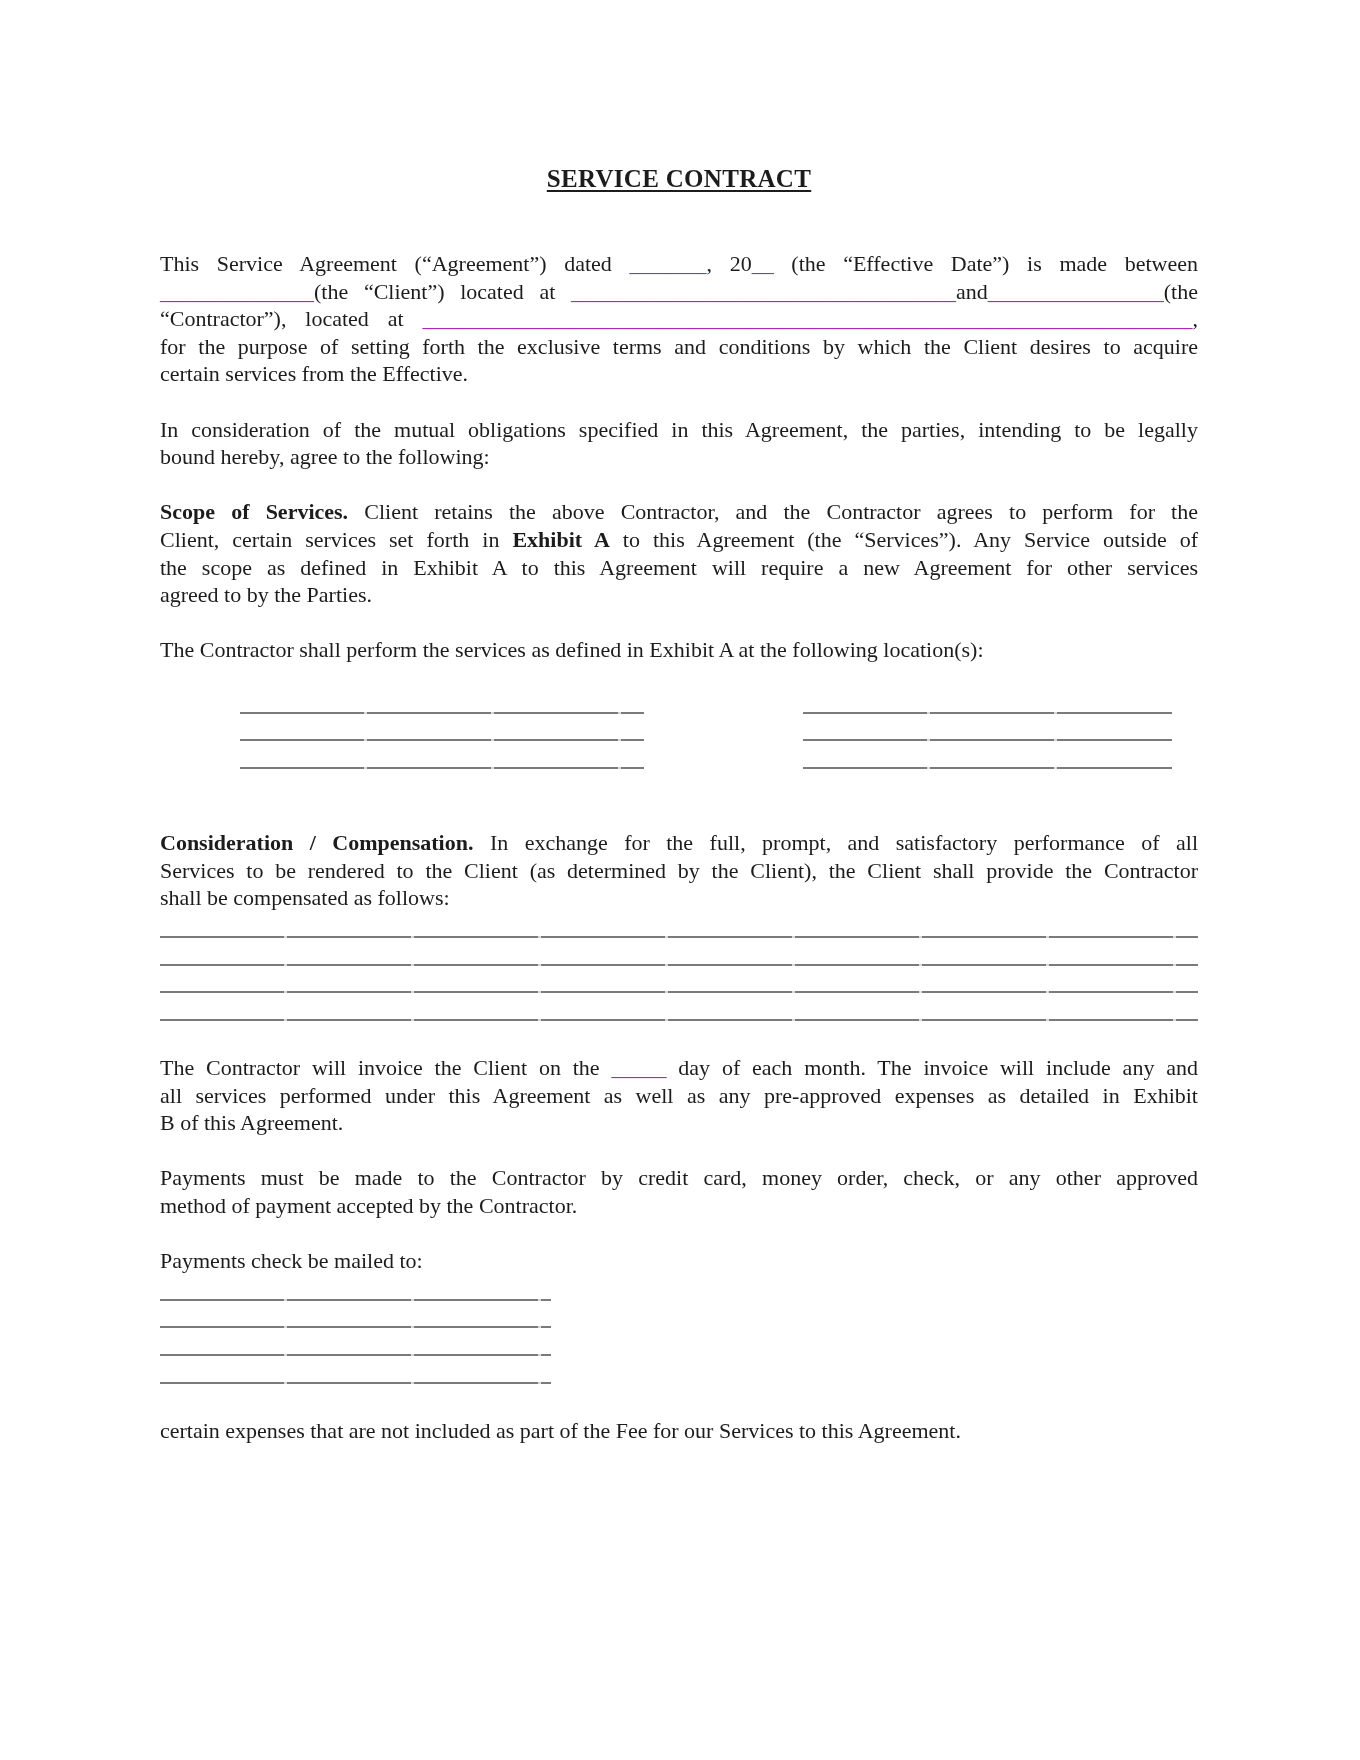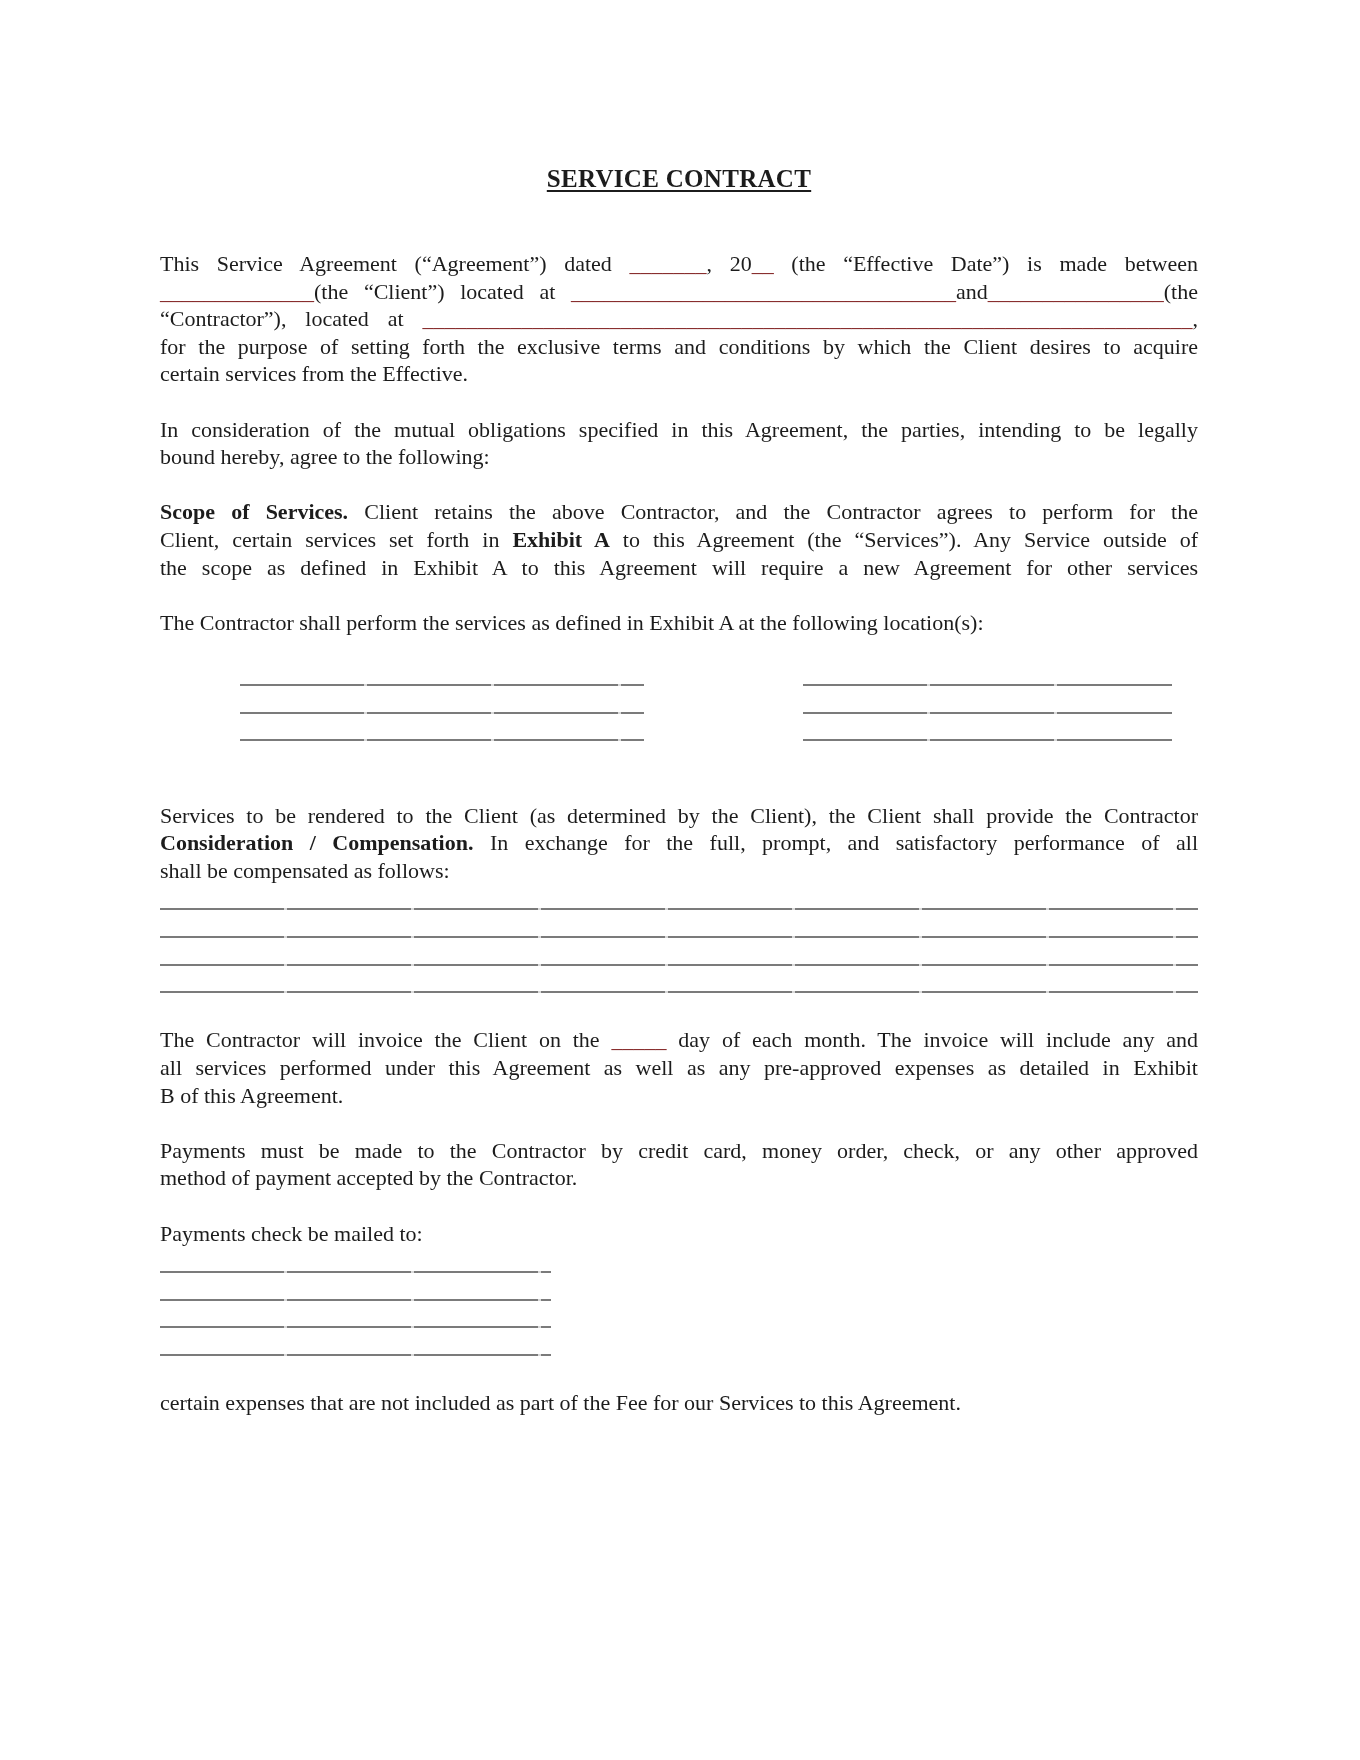--- a/index.html
+++ b/index.html
@@ -27,21 +27,21 @@
     text-decoration: underline;
     text-decoration-thickness: 2px;
     text-underline-offset: 3px;
     letter-spacing: 0.3px;
   }
   .para { margin: 0 0 27.6px 0; }
   .para.tight { margin-bottom: 0; }
   .line { text-align: justify; text-align-last: justify; }
   .line.last { text-align-last: left; }
   .b { font-weight: bold; margin-top: 26px; }
-  .u { color: #7f1d1d; }
+  .u { color: #a21caf; }
   .rules { margin: 4px 0 27.6px 0; }
   .rules.gap-two { margin-bottom: 55px; }
   .rule-row { position: relative; height: 27.6px; }
   .rule {
     position: absolute;
     top: 20px;
     height: 2px;
     background: repeating-linear-gradient(90deg,
       #7b7b7b 0px, #7b7b7b 124px,
       #d9d9d9 124px, #d9d9d9 127px);
@@ -65,41 +65,42 @@
         <div class="line last"><span class="">certain services from the Effective.</span></div>
       </div>
       <div class="para">
         <div class="line"><span class="">In consideration of the mutual obligations specified in this Agreement, the parties, intending to be legally</span></div>
         <div class="line last"><span class="">bound hereby, agree to the following:</span></div>
       </div>
       <div class="para">
         <div class="line"><span class="b">Scope of Services.</span><span class=""> Client retains the above Contractor, and the Contractor agrees to perform for the</span></div>
         <div class="line"><span class="">Client, certain services set forth in </span><span class="b">Exhibit A</span><span class=""> to this Agreement (the “Services”). Any Service outside of</span></div>
         <div class="line"><span class="">the scope as defined in Exhibit A to this Agreement will require a new Agreement for other services</span></div>
+        <div class="line last"><span class="">agreed to by the Parties.</span></div>
       </div>
       <div class="para">
         <div class="line last"><span class="">The Contractor shall perform the services as defined in Exhibit A at the following location(s):</span></div>
       </div>
       <div class="rules two-col gap-two">
         <div class="rule-row">
           <div class="rule left"></div>
           <div class="rule right"></div>
         </div>
         <div class="rule-row">
           <div class="rule left"></div>
           <div class="rule right"></div>
         </div>
         <div class="rule-row">
           <div class="rule left"></div>
           <div class="rule right"></div>
         </div>
       </div>
       <div class="para tight">
+        <div class="line"><span class="b">Consideration / Compensation.</span><span class=""> In exchange for the full, prompt, and satisfactory performance of all</span></div>
         <div class="line"><span class="">Services to be rendered to the Client (as determined by the Client), the Client shall provide the Contractor</span></div>
-        <div class="line"><span class="b">Consideration / Compensation.</span><span class=""> In exchange for the full, prompt, and satisfactory performance of all</span></div>
         <div class="line last"><span class="">shall be compensated as follows:</span></div>
       </div>
       <div class="rules full">
         <div class="rule-row">
           <div class="rule"></div>
         </div>
         <div class="rule-row">
           <div class="rule"></div>
         </div>
         <div class="rule-row">

